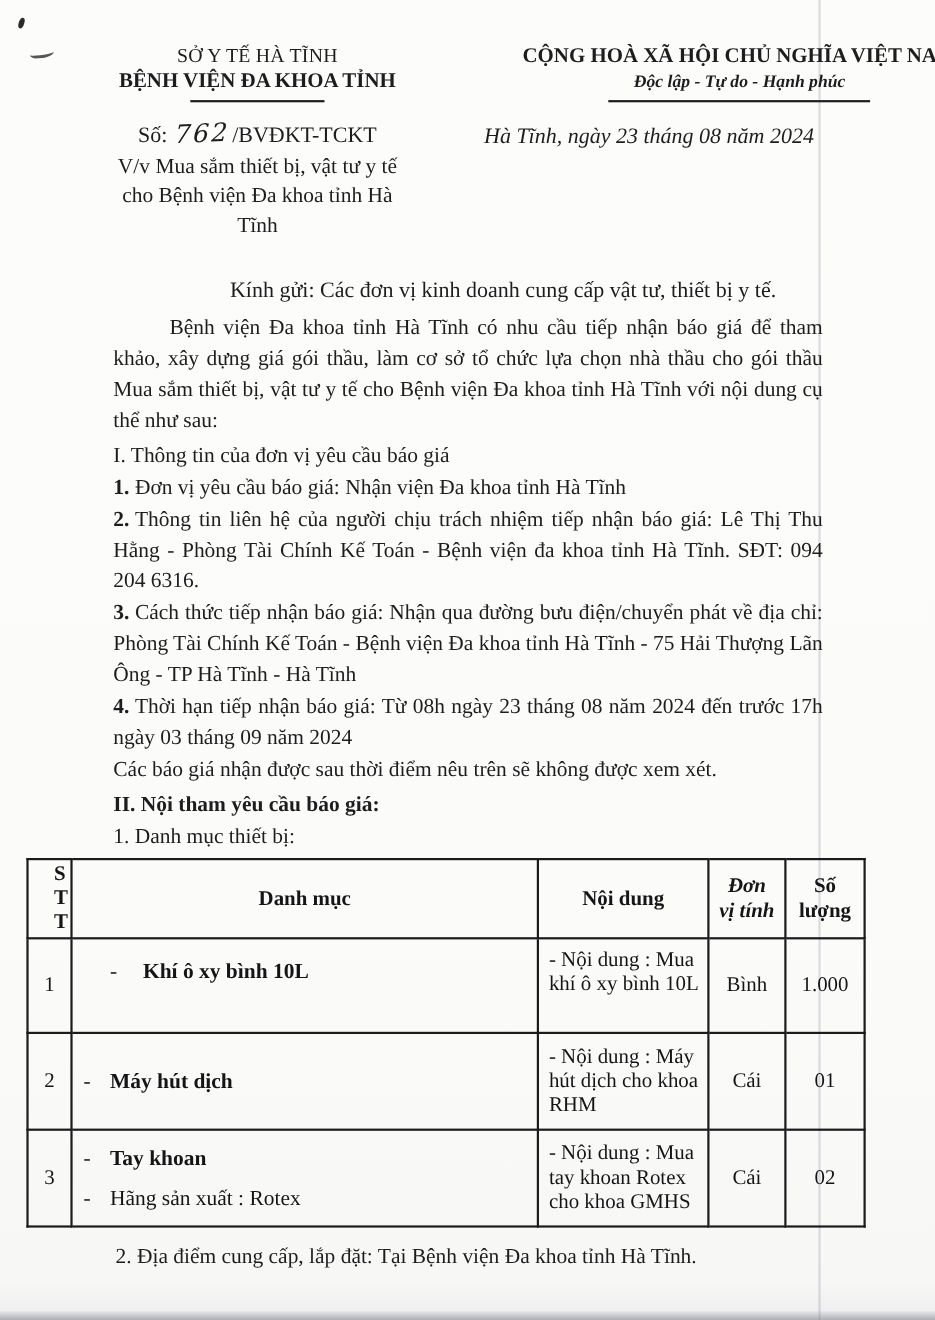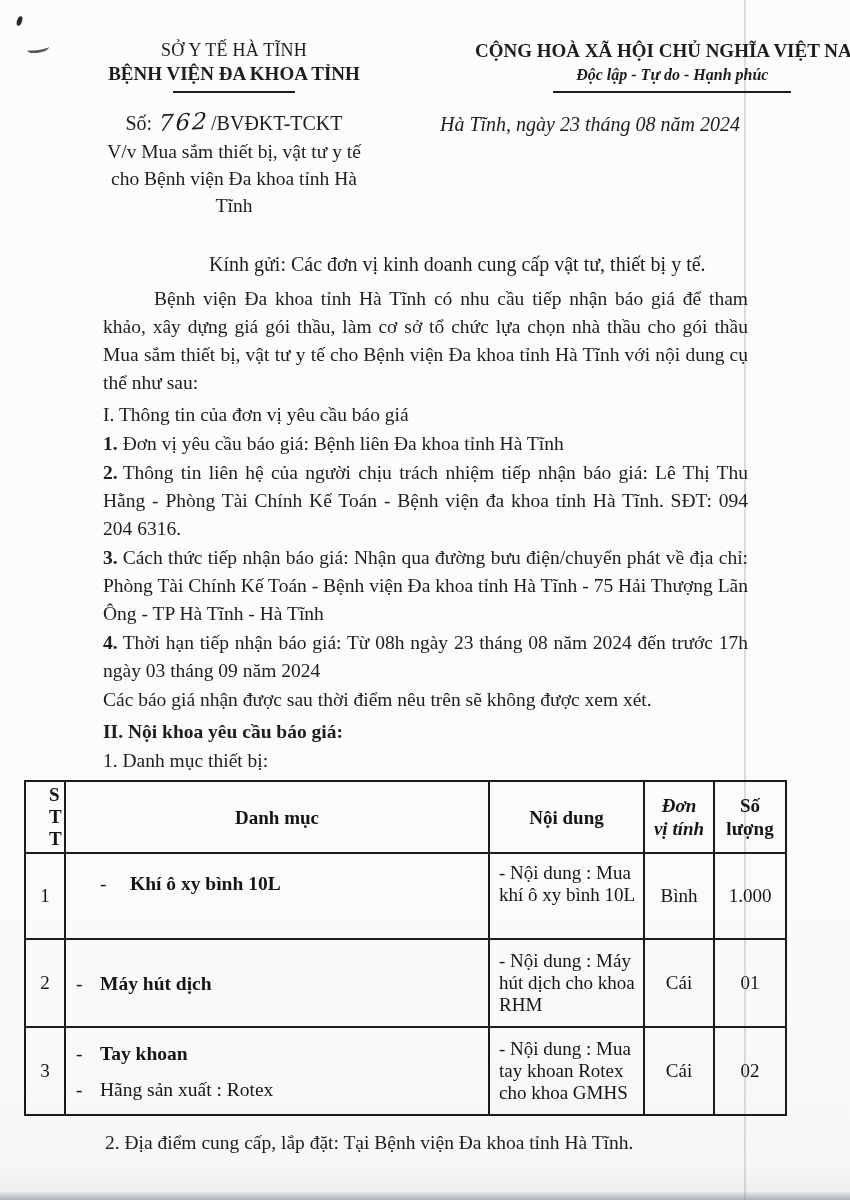--- a/index.html
+++ b/index.html
@@ -129,27 +129,27 @@
         <div class="place-date">Hà Tĩnh, ngày 23 tháng 08 năm 2024</div>
       </div>
     </div>
 
     <div class="salutation">Kính gửi: Các đơn vị kinh doanh cung cấp vật tư, thiết bị y tế.</div>
 
     <p class="para indent">Bệnh viện Đa khoa tỉnh Hà Tĩnh có nhu cầu tiếp nhận báo giá để tham khảo, xây dựng giá gói thầu, làm cơ sở tổ chức lựa chọn nhà thầu cho gói thầu Mua sắm thiết bị, vật tư y tế cho Bệnh viện Đa khoa tỉnh Hà Tĩnh với nội dung cụ thể như sau:</p>
 
     <div class="sec-title">I. Thông tin của đơn vị yêu cầu báo giá</div>
 
-    <p class="item"><b>1.</b><span>Đơn vị yêu cầu báo giá: Bệnh liên Đa khoa tỉnh Hà Tĩnh</span></p>
+    <p class="item"><b>1.</b><span>Đơn vị yêu cầu báo giá: Nhận viện Đa khoa tỉnh Hà Tĩnh</span></p>
     <p class="item"><b>2.</b><span>Thông tin liên hệ của người chịu trách nhiệm tiếp nhận báo giá: Lê Thị Thu Hằng - Phòng Tài Chính Kế Toán - Bệnh viện đa khoa tỉnh Hà Tĩnh. SĐT: 094 204 6316.</span></p>
     <p class="item"><b>3.</b><span>Cách thức tiếp nhận báo giá: Nhận qua đường bưu điện/chuyển phát về địa chỉ: Phòng Tài Chính Kế Toán - Bệnh viện Đa khoa tỉnh Hà Tĩnh - 75 Hải Thượng Lãn Ông  - TP Hà Tĩnh - Hà Tĩnh</span></p>
     <p class="item"><b>4.</b><span>Thời hạn tiếp nhận báo giá: Từ 08h ngày 23 tháng 08 năm 2024 đến trước 17h ngày 03 tháng 09 năm 2024</span></p>
     <p class="item"><b></b><span>Các báo giá nhận được sau thời điểm nêu trên sẽ không được xem xét.</span></p>
 
-    <div class="sec2-title">II. Nội khoa yêu cầu báo giá:</div>
+    <div class="sec2-title">II. Nội tham yêu cầu báo giá:</div>
     <div class="sec2-sub">1. Danh mục thiết bị:</div>
 
     <table class="quote">
       <colgroup>
         <col style="width:40px">
           <col style="width:424px">
           <col style="width:155px">
           <col style="width:70px">
           <col style="width:72px">
       </colgroup>

